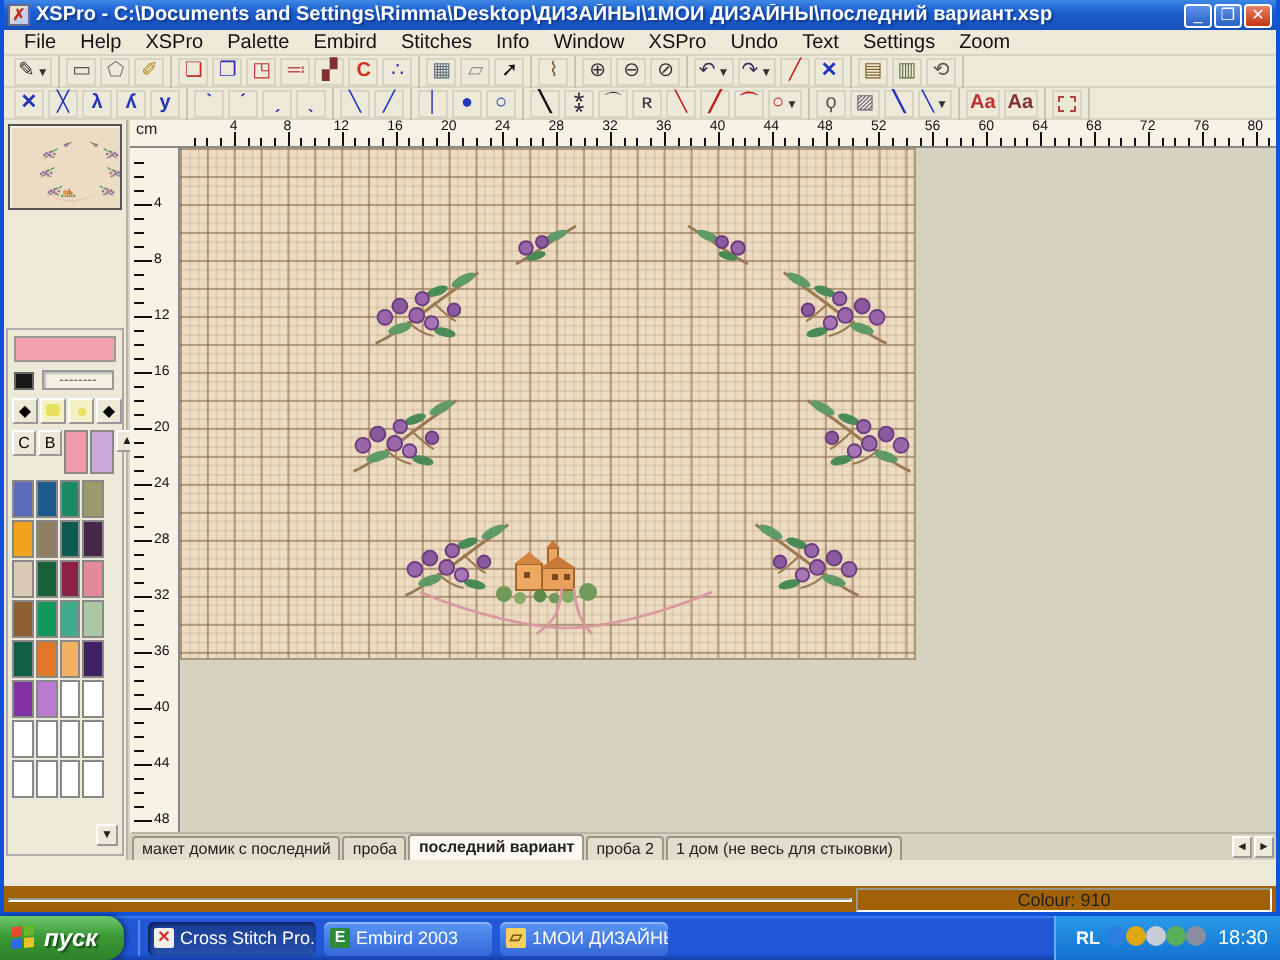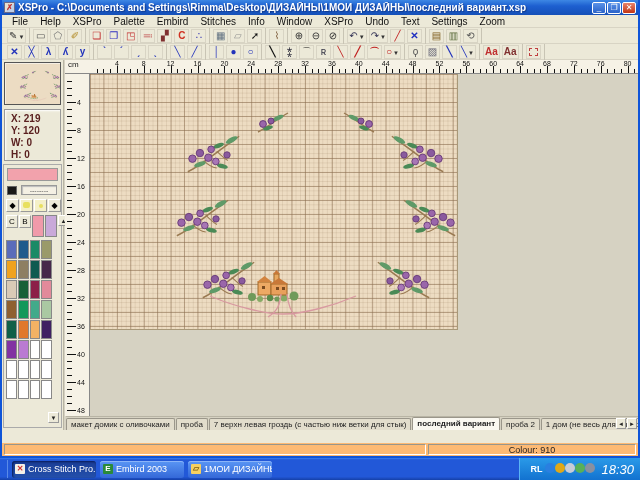--- a/index.html
+++ b/index.html
@@ -78,38 +78,38 @@
   .motif svg { display:block; width:100%; height:100%; }
 
   
   .tabbar { position:absolute; left:64px; right:0; bottom:0; height:14px; display:flex; overflow:hidden; background:#d6d2c2; border-top:1px solid #b8b4a4; padding-right:22px; }
   .tab { flex:0 0 auto; height:13px; margin-top:1px; margin-right:1px; padding:0 4px; font-size:8px; line-height:12px; white-space:nowrap; background:#e2ddcc; border:1px solid #9a968a; border-bottom:none; border-radius:2px 2px 0 0; color:#222; }
   .tab.active { background:#faf8f0; font-weight:bold; margin-top:0; height:14px; }
   .tab-scroll { position:absolute; right:1px; bottom:1px; display:flex; gap:1px; }
   .tab-scroll .scroll-btn { width:10px; height:11px; }
 
   
-  .statusbar { position:absolute; left:0; right:0; bottom:0; height:13px; background:#fdba74; display:flex; gap:2px; padding:1px 2px; }
+  .statusbar { position:absolute; left:0; right:0; bottom:0; height:13px; background:#a16207; display:flex; gap:2px; padding:1px 2px;align-items:center; }
   .status-panel { border:1px solid #fff; border-top-color:#9a968a; border-left-color:#9a968a; font-size:9px; line-height:10px; color:#222; text-align:center; }
   .status-panel.left { flex:1; }
   .status-panel.colour { width:208px; }
 
   
   .taskbar { position:absolute; left:0; bottom:0; width:640px; height:22px; background:linear-gradient(180deg,#3a80f0 0%,#2258d8 8%,#2258d8 85%,#1540a8 100%); display:flex; align-items:center; }
   .start-btn { height:22px; width:62px; border-radius:0 9px 9px 0; background:linear-gradient(180deg,#6ec86a 0%,#3c9a38 45%,#2c8228 100%); color:#fff; font-weight:bold; font-style:italic; font-size:12px; display:flex; align-items:center; padding-left:6px; gap:4px; box-shadow:1px 0 3px #0008; text-shadow:1px 1px 1px #1a4a18; }
   .winflag { width:12px; height:12px; display:grid; grid-template-columns:5px 5px; grid-template-rows:5px 5px; gap:1px; transform:skewY(-6deg); }
   .winflag i { display:block; }
   .ql-sep { width:6px; height:18px; margin:0 2px; border-right:1px solid #5a8ae8; }
   .task-btn { height:17px; width:84px; margin:0 2px; border-radius:3px; background:linear-gradient(180deg,#5a96f4,#3468d8); color:#fff; font-size:9px; display:flex; align-items:center; padding:0 3px; white-space:nowrap; overflow:hidden; box-shadow:inset 0 1px 0 #8ab4f8; }
   .task-btn.active { background:linear-gradient(180deg,#1a3c94,#2450ac); box-shadow:inset 1px 1px 2px #0a1c5a; }
   .task-ico { width:10px; height:10px; flex:0 0 auto; margin-right:3px; border-radius:1px; font-size:8px; line-height:10px; text-align:center; font-weight:bold; }
   .tray { margin-left:auto; height:22px; display:flex; align-items:center; gap:3px; padding:0 6px 0 10px; background:linear-gradient(180deg,#2a9ae8 0%,#1272d0 100%); border-left:1px solid #5ab4f4; color:#fff; }
   .tray-lang { font-size:9px; font-weight:bold; }
   .tray-ico { width:10px; height:10px; border-radius:50%; display:inline-block; }
-  .tray-clock { font-size:13px; margin-left:3px;font-style:italic; }
+  .tray-clock { font-size:10px; margin-left:3px; }
 </style>
 </head>
 <body>
 
 <div class="app">
   <div class="titlebar">
     <div class="title-icon">✗</div>
     <div class="title-text">XSPro - C:\Documents and Settings\Rimma\Desktop\ДИЗАЙНЫ\1МОИ ДИЗАЙНЫ\последний вариант.xsp</div>
     <div class="win-btns">
       <div class="win-btn">_</div>
@@ -368,26 +368,20 @@
               </svg>
             </div>
             <div class="motif" style="left: 118px; top: 218px; width: 150px; height: 26px;">
               <svg viewBox="0 0 150 26">
                 <path d="M2 4 C 30 16, 60 22, 75 22 C 95 22, 125 14, 148 4" stroke="#d898a0" stroke-width="1.3" fill="none"></path>
                 <path d="M60 25 C 70 19, 72 12, 73 2" stroke="#d898a0" stroke-width="1.3" fill="none"></path>
                 <path d="M88 25 C 82 19, 80 12, 79 2" stroke="#d898a0" stroke-width="1.3" fill="none"></path>
               </svg>
             </div>
           </div>
-      </div>
-      <div class="info-box">
-        <div><span>X:</span> <span>219</span></div>
-        <div><span>Y:</span> <span>120</span></div>
-        <div><span>W:</span> <span>0</span></div>
-        <div><span>H:</span> <span>0</span></div>
       </div>
       <div class="color-box">
         <div class="cur-color" id="curColor" style="background: rgb(242, 162, 172);"></div>
         <div class="swatch-row2">
           <div class="mini-black"></div>
           <div class="dash-field">--------</div>
         </div>
         <div class="btn-row">
           <div class="sq-btn">◆</div>
           <div class="sq-btn yellowish"><span class="dot-y"></span></div>
@@ -767,40 +761,48 @@
         <div class="motif" style="left: 118px; top: 218px; width: 150px; height: 26px;">
           <svg viewBox="0 0 150 26">
             <path d="M2 4 C 30 16, 60 22, 75 22 C 95 22, 125 14, 148 4" stroke="#d898a0" stroke-width="1.3" fill="none"></path>
             <path d="M60 25 C 70 19, 72 12, 73 2" stroke="#d898a0" stroke-width="1.3" fill="none"></path>
             <path d="M88 25 C 82 19, 80 12, 79 2" stroke="#d898a0" stroke-width="1.3" fill="none"></path>
           </svg>
         </div>
       </div>
 
     <div class="tabbar" id="tabbar">
-        <div class="tab">макет домик с оливочками</div>
+        <div class="tab">макет домик с последний</div>
         <div class="tab">проба</div>
-        <div class="tab">7 верхн левая гроздь (с частью ниж ветки для стык)</div>
         <div class="tab active">последний вариант</div>
         <div class="tab">проба 2</div>
         <div class="tab">1 дом (не весь для стыковки)</div>
       </div>
     <div class="tab-scroll">
       <div class="scroll-btn">◄</div>
       <div class="scroll-btn">►</div>
     </div>
   </div>
 
   <div class="statusbar">
     <div class="status-panel left"></div>
     <div class="status-panel colour">Colour: 910</div>
   </div>
 </div>
 
 <div class="taskbar">
+  <div class="start-btn">
+    <span class="winflag">
+      <i style="background:#e24a2a"></i>
+        <i style="background:#6ab82a"></i>
+        <i style="background:#2a6ae2"></i>
+        <i style="background:#eac22a"></i>
+    </span>
+    <span>пуск</span>
+  </div>
   <div class="ql-sep"></div>
   <div id="taskButtons" style="display:flex;">
       <div class="task-btn active">
         <span class="task-ico" style="color: rgb(208, 48, 48); background: rgb(244, 240, 232);">✕</span>
         <span>Cross Stitch Pro...</span>
       </div>
       <div class="task-btn">
         <span class="task-ico" style="color: rgb(255, 255, 255); background: rgb(42, 138, 58);">E</span>
         <span>Embird 2003</span>
       </div>

